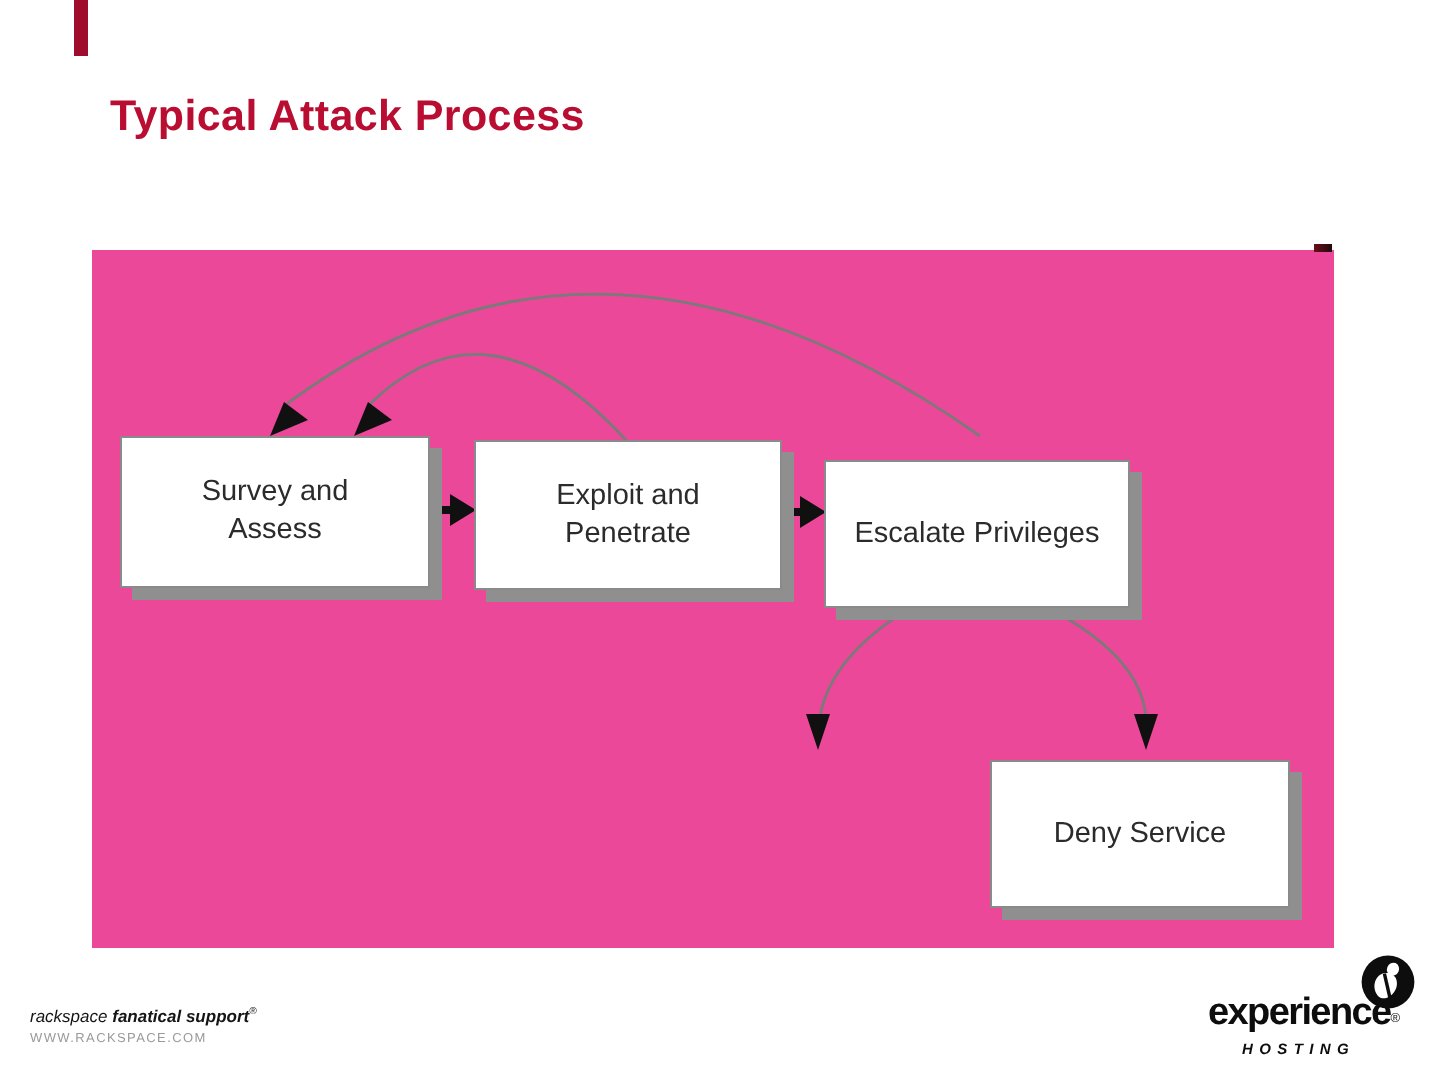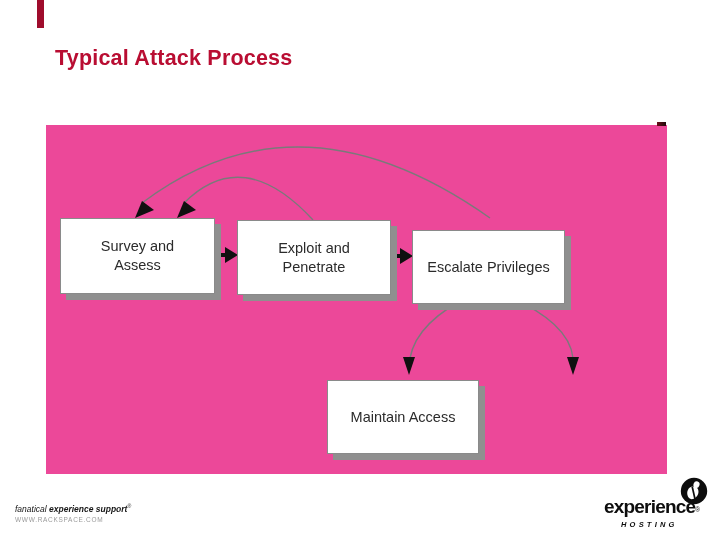--- a/index.html
+++ b/index.html
@@ -150,29 +150,29 @@
 
     <div class="node node-survey">
       <span class="label-narrow">Survey and Assess</span>
     </div>
     <div class="node node-exploit">
       <span class="label-narrow">Exploit and Penetrate</span>
     </div>
     <div class="node node-escalate">
       <span>Escalate Privileges</span>
     </div>
-    <div class="node node-maintain">
-      <span>Maintain Access</span>
+    <div class="node node-deny">
+      <span>Deny Service</span>
     </div>
 
     <div class="corner-marker"></div>
   </div>
 
   <div class="tagline">
-    <span>fanatical </span><span class="bold-part">experience support</span><span class="reg-mark">®</span>
+    <span>rackspace </span><span class="bold-part">fanatical support</span><span class="reg-mark">®</span>
   </div>
   <div class="website">WWW.RACKSPACE.COM</div>
 
   <div class="logo">
     <svg class="badge-icon" viewBox="0 0 28 28">
       <circle cx="14" cy="14" r="13.2" fill="#0d0d0d"></circle>
       <ellipse cx="16.5" cy="7.6" rx="3" ry="3.3" transform="rotate(22 16.5 7.6)" fill="#ffffff"></ellipse>
       <path d="M9 21 C5.8 17 7.2 11.4 11.3 9.8 C13.5 9 17 9.8 18 12.3 C19.5 16 17.4 20.2 13.8 21.7 C11.8 22.5 10.2 22.2 9 21 Z" fill="#ffffff"></path>
       <path d="M12.2 9.8 L15 22" stroke="#0d0d0d" stroke-width="1.7" fill="none"></path>
     </svg>

